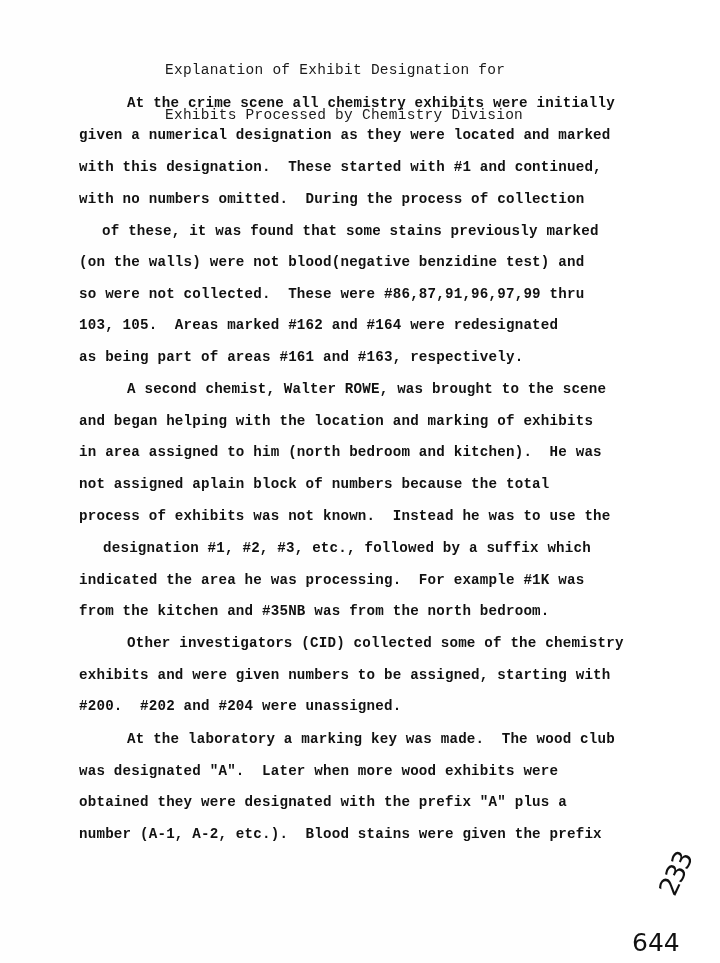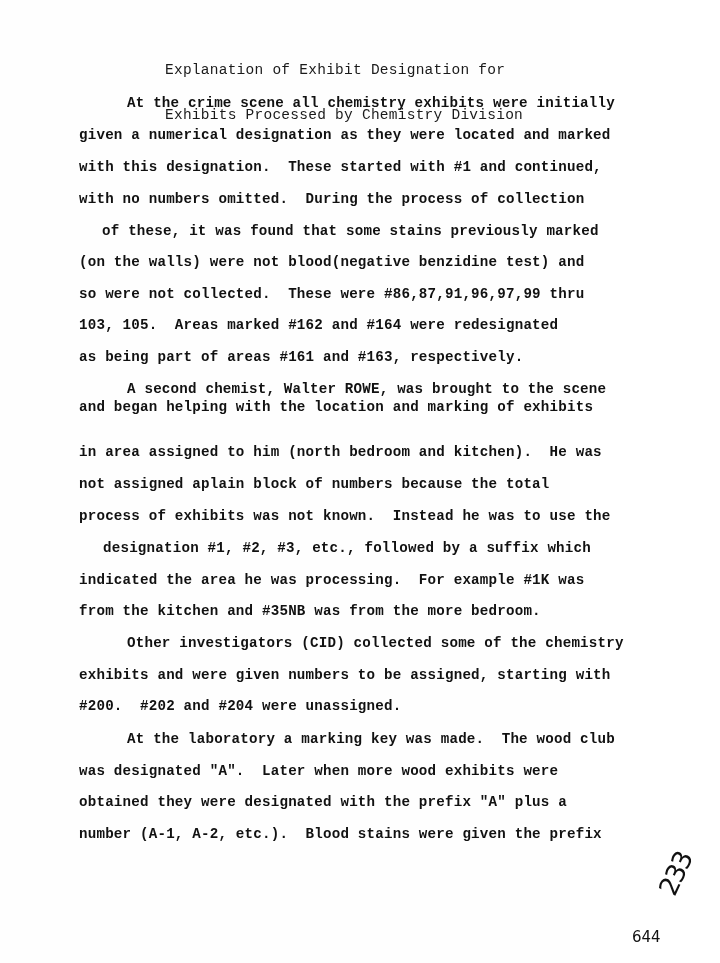--- a/index.html
+++ b/index.html
@@ -61,21 +61,21 @@
       top: 870px;
       font-size: 26px;
       transform: rotate(-65deg);
       transform-origin: left bottom;
       font-weight: normal;
       letter-spacing: -2px;
     }
     .hand-644 {
       left: 632px;
       top: 928px;
-      font-size: 15px;
+      font-size: 25px;
       letter-spacing: 0px;
     }
   </style>
 </head>
 <body>
 
 <div class="page">
 
   <div class="title">
     <div>Explanation of Exhibit Designation for</div>
@@ -86,27 +86,27 @@
       <div class="line indent" style="top: 0px;">At the crime scene all chemistry exhibits were initially</div>
       <div class="line" style="top: 32px;">given a numerical designation as they were located and marked</div>
       <div class="line" style="top: 64px;">with this designation.  These started with #1 and continued,</div>
       <div class="line" style="top: 96px;">with no numbers omitted.  During the process of collection</div>
       <div class="line" style="top: 128px; margin-left: 23px;">of these, it was found that some stains previously marked</div>
       <div class="line" style="top: 159px;">(on the walls) were not blood(negative benzidine test) and</div>
       <div class="line" style="top: 191px;">so were not collected.  These were #86,87,91,96,97,99 thru</div>
       <div class="line" style="top: 222px;">103, 105.  Areas marked #162 and #164 were redesignated</div>
       <div class="line" style="top: 254px;">as being part of areas #161 and #163, respectively.</div>
       <div class="line indent" style="top: 286px;">A second chemist, Walter ROWE, was brought to the scene</div>
-      <div class="line" style="top: 304px;">and began helping with the location and marking of exhibits</div>
+      <div class="line" style="top: 318px;">and began helping with the location and marking of exhibits</div>
       <div class="line" style="top: 349px;">in area assigned to him (north bedroom and kitchen).  He was</div>
       <div class="line" style="top: 381px;">not assigned aplain block of numbers because the total</div>
       <div class="line" style="top: 413px;">process of exhibits was not known.  Instead he was to use the</div>
       <div class="line" style="top: 445px; margin-left: 24px;">designation #1, #2, #3, etc., followed by a suffix which</div>
       <div class="line" style="top: 477px;">indicated the area he was processing.  For example #1K was</div>
-      <div class="line" style="top: 508px;">from the kitchen and #35NB was from the more bedroom.</div>
+      <div class="line" style="top: 508px;">from the kitchen and #35NB was from the north bedroom.</div>
       <div class="line indent" style="top: 540px;">Other investigators (CID) collected some of the chemistry</div>
       <div class="line" style="top: 572px;">exhibits and were given numbers to be assigned, starting with</div>
       <div class="line" style="top: 603px;">#200.  #202 and #204 were unassigned.</div>
       <div class="line indent" style="top: 636px;">At the laboratory a marking key was made.  The wood club</div>
       <div class="line" style="top: 668px;">was designated "A".  Later when more wood exhibits were</div>
       <div class="line" style="top: 699px;">obtained they were designated with the prefix "A" plus a</div>
       <div class="line" style="top: 731px;">number (A-1, A-2, etc.).  Blood stains were given the prefix</div>
     </div>
 
   <div class="hand hand-233">233</div>

